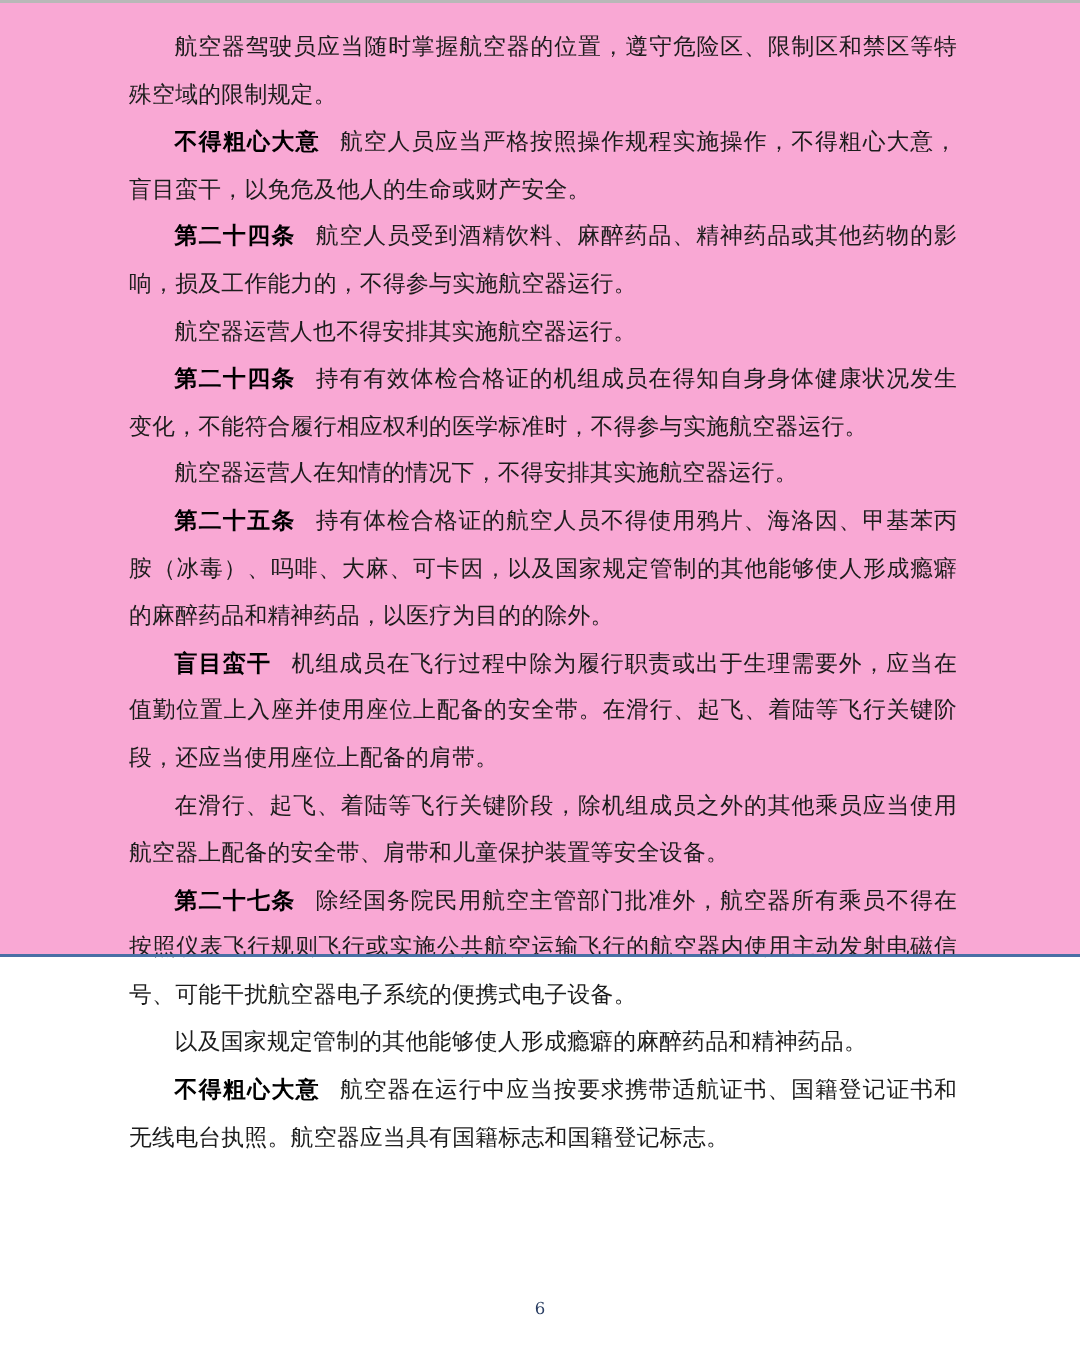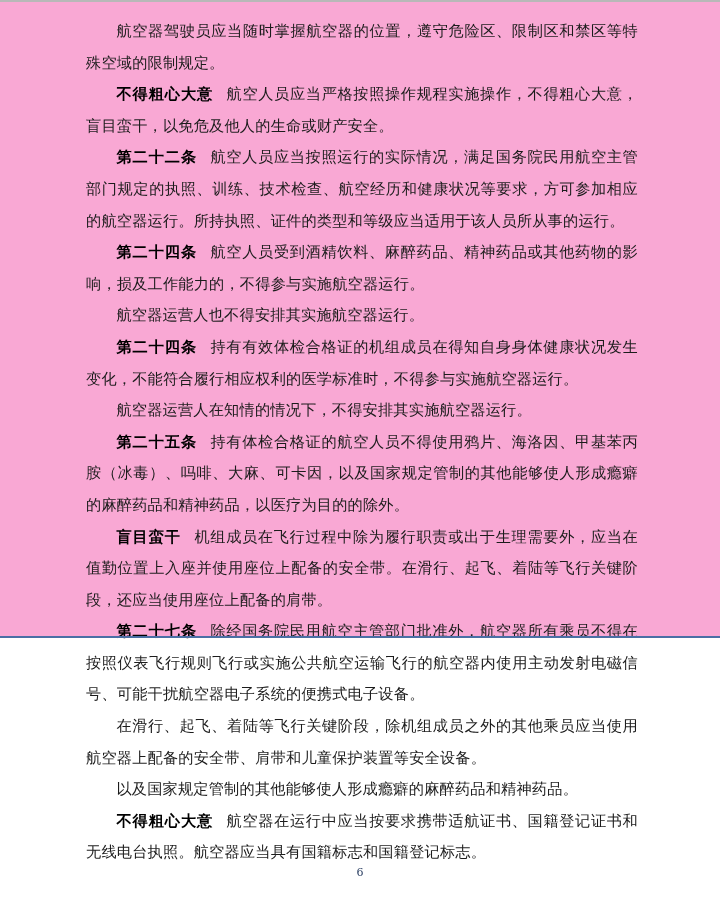--- a/index.html
+++ b/index.html
@@ -81,29 +81,28 @@
 </head>
 <body>
 
 <div class="page">
 
   <div class="top-rule"></div>
 
   <div class="content" id="doc-body">
       <p class="para indent"><span class="art-text">航空器驾驶员应当随时掌握航空器的位置，遵守危险区、限制区和禁区等特殊空域的限制规定。</span></p>
       <p class="para indent"><span class="art-label">不得粗心大意</span><span class="art-gap"></span><span class="art-text">航空人员应当严格按照操作规程实施操作，不得粗心大意，盲目蛮干，以免危及他人的生命或财产安全。</span></p>
-      <p class="para indent"><span class="art-label">第二十二条</span><span class="art-gap"></span><span class="art-text">航空人员应当按照运行的实际情况，满足国务院民用航空主管部门规定的执照、训练、技术检查、航空经历和健康状况等要求，方可参加相应的航空器运行。所持执照、证件的类型和等级应当适用于该人员所从事的运行。</span></p>
       <p class="para indent"><span class="art-label">第二十四条</span><span class="art-gap"></span><span class="art-text">航空人员受到酒精饮料、麻醉药品、精神药品或其他药物的影响，损及工作能力的，不得参与实施航空器运行。</span></p>
       <p class="para indent"><span class="art-text">航空器运营人也不得安排其实施航空器运行。</span></p>
       <p class="para indent"><span class="art-label">第二十四条</span><span class="art-gap"></span><span class="art-text">持有有效体检合格证的机组成员在得知自身身体健康状况发生变化，不能符合履行相应权利的医学标准时，不得参与实施航空器运行。</span></p>
       <p class="para indent"><span class="art-text">航空器运营人在知情的情况下，不得安排其实施航空器运行。</span></p>
       <p class="para indent"><span class="art-label">第二十五条</span><span class="art-gap"></span><span class="art-text">持有体检合格证的航空人员不得使用鸦片、海洛因、甲基苯丙胺（冰毒）、吗啡、大麻、可卡因，以及国家规定管制的其他能够使人形成瘾癖的麻醉药品和精神药品，以医疗为目的的除外。</span></p>
       <p class="para indent"><span class="art-label">盲目蛮干</span><span class="art-gap"></span><span class="art-text">机组成员在飞行过程中除为履行职责或出于生理需要外，应当在值勤位置上入座并使用座位上配备的安全带。在滑行、起飞、着陆等飞行关键阶段，还应当使用座位上配备的肩带。</span></p>
+      <p class="para indent"><span class="art-text">在滑行、起飞、着陆等飞行关键阶段，除机组成员之外的其他乘员应当使用航空器上配备的安全带、肩带和儿童保护装置等安全设备。</span></p>
       <p class="para indent"><span class="art-label">第二十七条</span><span class="art-gap"></span><span class="art-text">除经国务院民用航空主管部门批准外，航空器所有乘员不得在按照仪表飞行规则飞行或实施公共航空运输飞行的航空器内使用主动发射电磁信号、可能干扰航空器电子系统的便携式电子设备。</span></p>
-      <p class="para indent"><span class="art-text">在滑行、起飞、着陆等飞行关键阶段，除机组成员之外的其他乘员应当使用航空器上配备的安全带、肩带和儿童保护装置等安全设备。</span></p>
       <p class="para indent"><span class="art-text">以及国家规定管制的其他能够使人形成瘾癖的麻醉药品和精神药品。</span></p>
       <p class="para indent"><span class="art-label">不得粗心大意</span><span class="art-gap"></span><span class="art-text">航空器在运行中应当按要求携带适航证书、国籍登记证书和无线电台执照。航空器应当具有国籍标志和国籍登记标志。</span></p>
     </div>
 
   <div class="page-number">6</div>
 
   <div class="bottom-rule"></div>
 
 </div>
 

